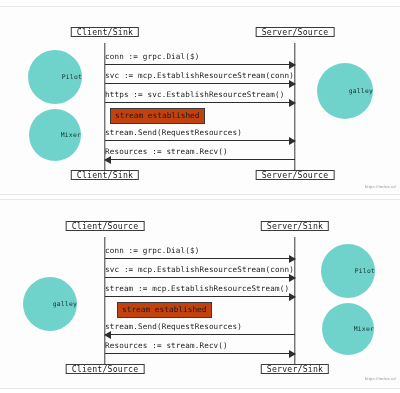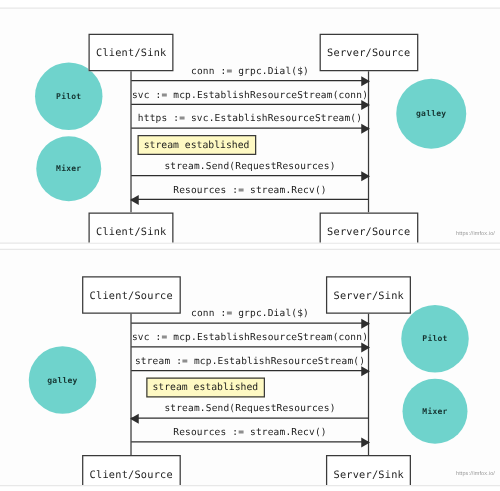--- a/index.html
+++ b/index.html
@@ -38,21 +38,21 @@
 
   
   .actor-box {
     position: absolute;
     border: 1.4px solid #3a3a3a;
     background: #ffffff;
     color: #1b1b1b;
     font-size: 8.2px;
     line-height: 1;
     letter-spacing: 0.2px;
-    padding: 10px 5px;
+    padding: 0 5px;
     white-space: nowrap;
     transform: translateX(-50%);
     text-align: center;
     box-sizing: border-box;
   }
 
   
   .lifeline {
     position: absolute;
     width: 1.4px;
@@ -87,51 +87,51 @@
   }
   .msg-head.left {
     left: -1px;
     border-right: 7px solid #2e2e2e;
   }
   .msg-label {
     position: absolute;
     left: 0;
     right: 0;
     bottom: 3px;
-    text-align: center;
+    text-align: left;
     font-size: 7.6px;
     line-height: 1;
     color: #1b1b1b;
     letter-spacing: 0.15px;
     white-space: nowrap;
   }
 
   
   .note {
     position: absolute;
     border: 1.3px solid #3a3a3a;
-    background: #fef9c3;
+    background: #c2410c;
     color: #1b1b1b;
     font-size: 7.8px;
     line-height: 1;
     padding: 3.2px 4px;
     white-space: nowrap;
     box-sizing: border-box;
   }
 
   
   .bubble {
     position: absolute;
     border-radius: 50%;
     display: flex;
     align-items: center;
-    justify-content: center;
+    justify-content: flex-end;
     color: #14322f;
     font-size: 6.4px;
-    font-weight: bold;
+    font-weight: normal;
     letter-spacing: 0.2px;
     transform: translate(-50%, -50%);
   }
 
   .watermark {
     position: absolute;
     right: 4px;
     font-size: 4.4px;
     color: #9a9a9a;
     letter-spacing: 0.1px;

